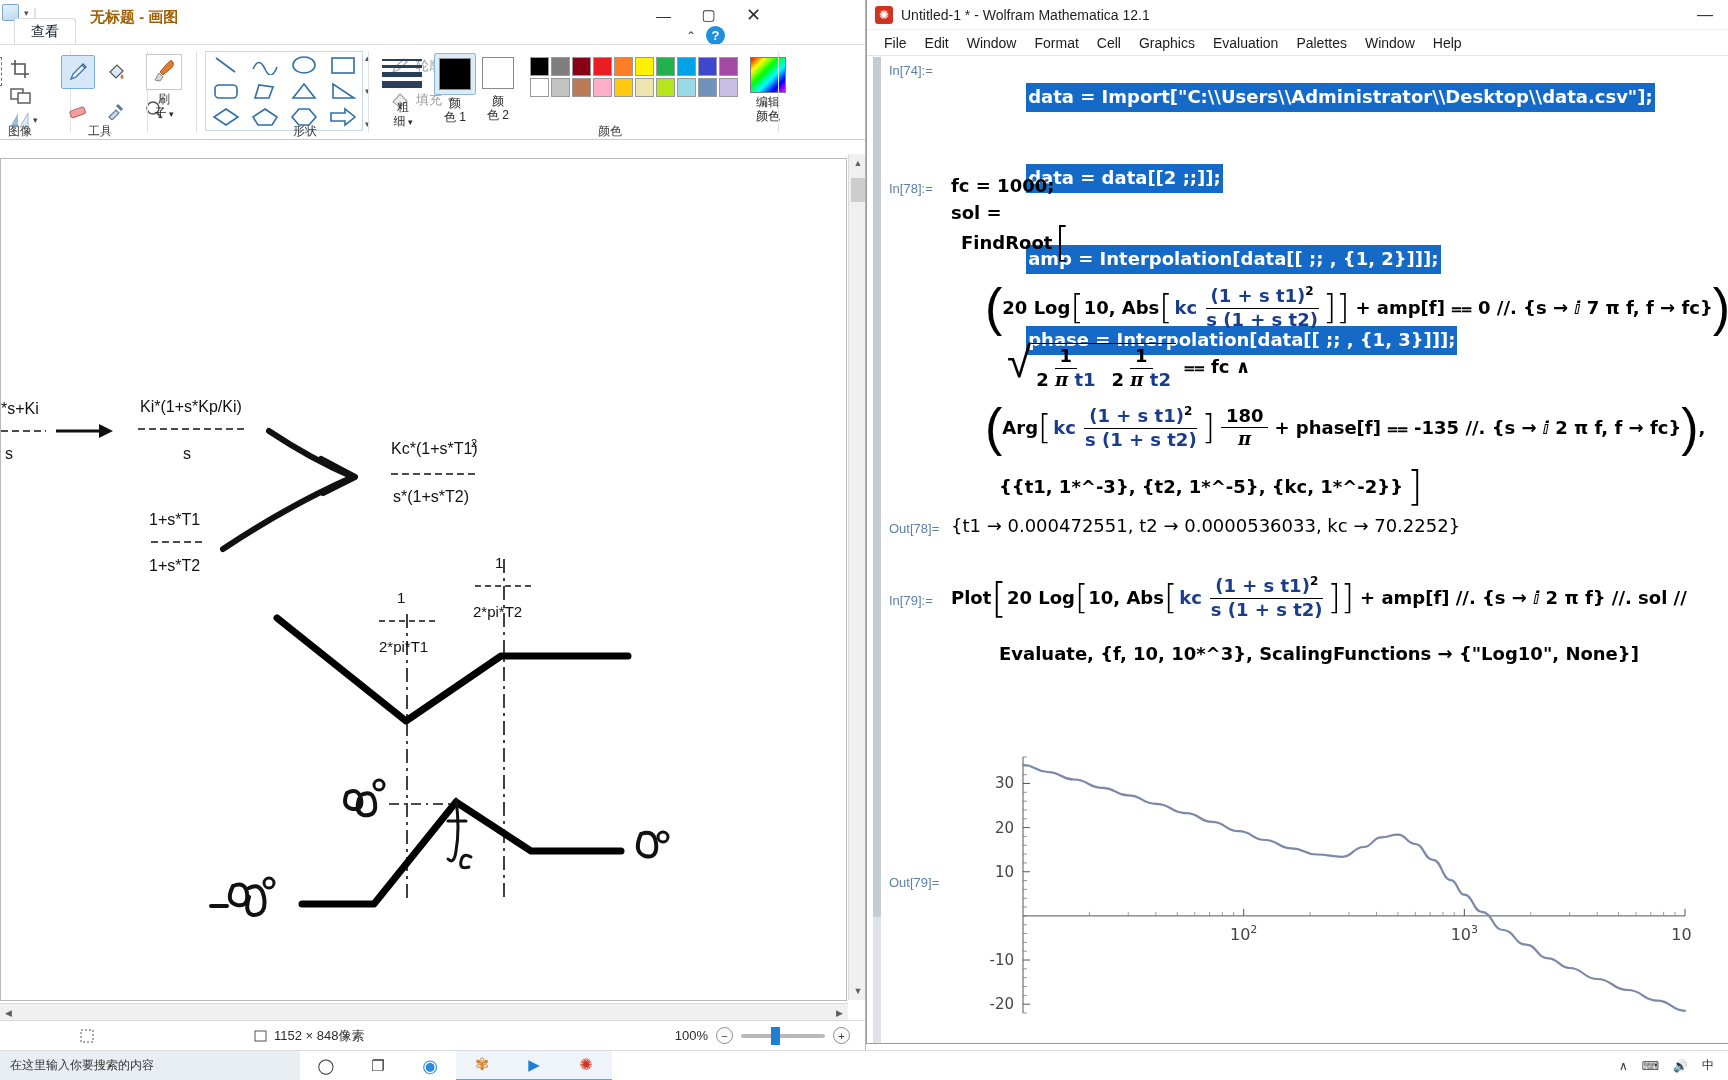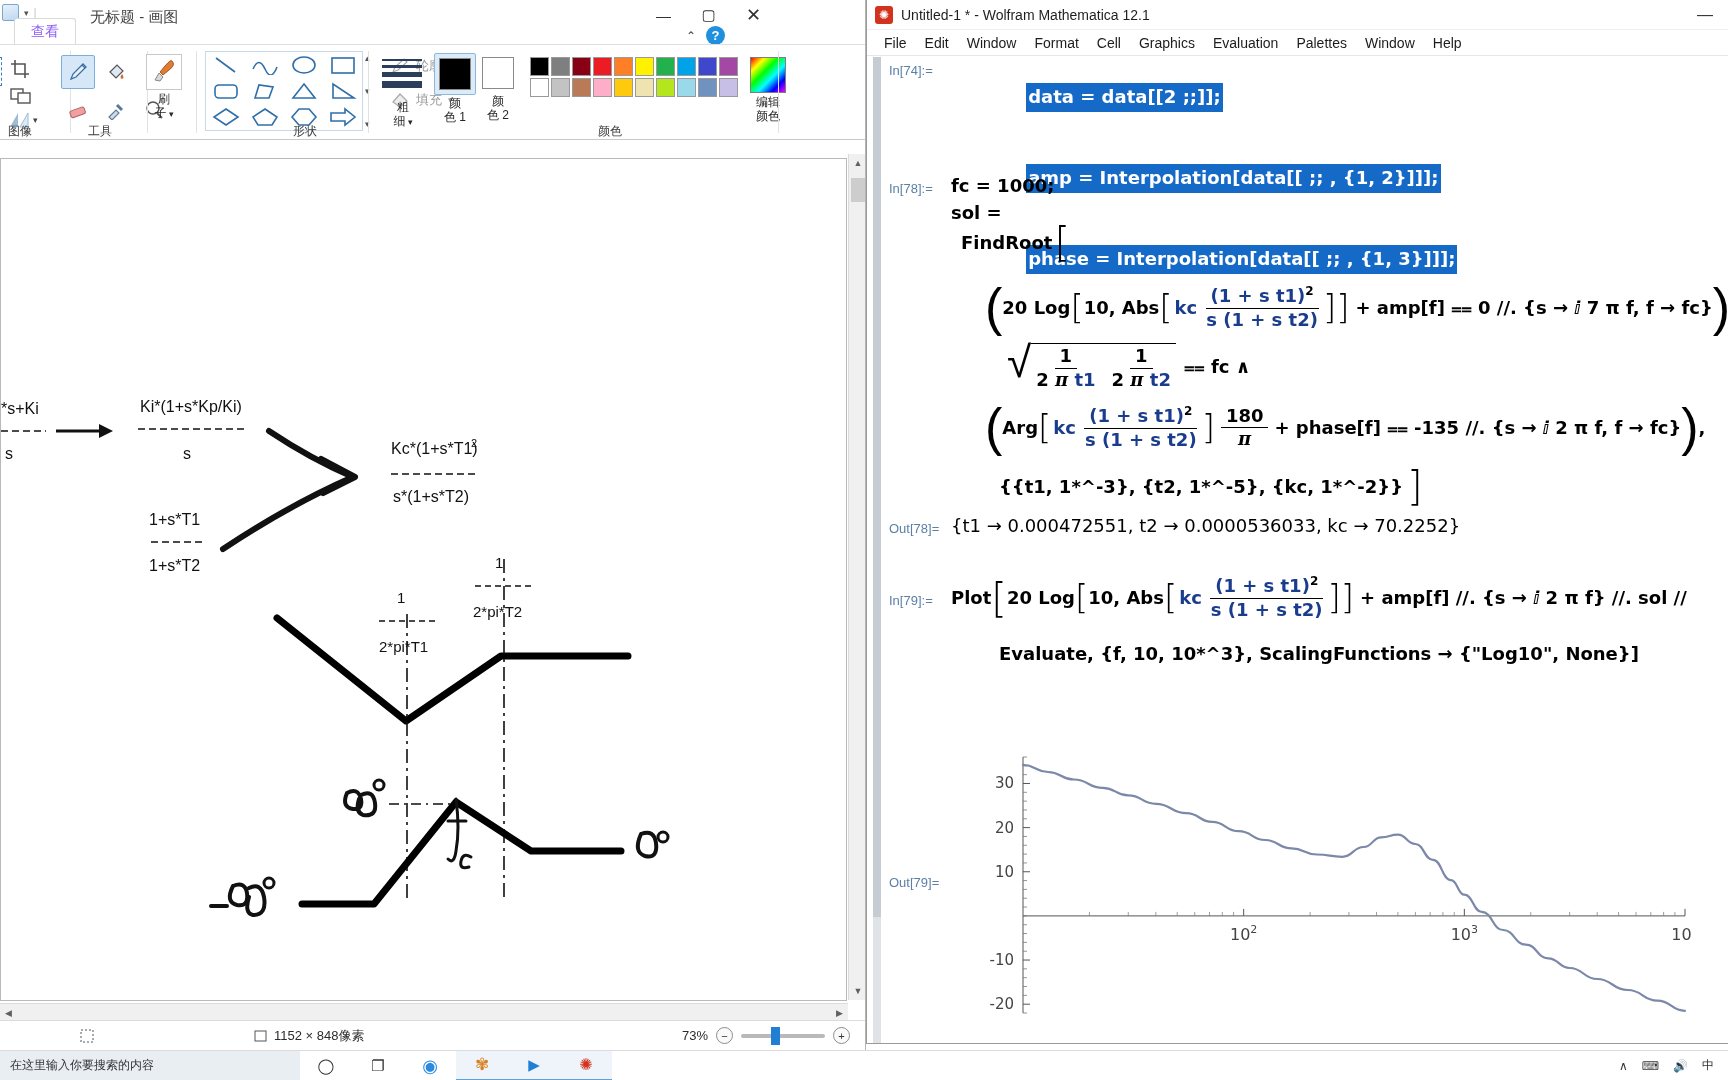--- a/index.html
+++ b/index.html
@@ -31,36 +31,37 @@
   }
   .qat-icon {
     width: 17px; height: 17px;
     background: linear-gradient(160deg,#e8f2fb,#bcd8f0);
     border: 1px solid #7ba7cc; border-radius: 2px;
   }
   .qat-chev { font-size: 9px; color:#555; }
   .qat-sep { color:#c8c8c8; }
   .paint-title-text {
     position:absolute; left: 90px; top: 8px;
-    font-size: 15px; color: #404040;
+    font-size: 15px; color: #a16207;
     white-space: nowrap;
+    font-weight: bold;
   }
   .win-btns { position:absolute; right: 90px; top: 0px; display:flex; }
   .win-btn {
     width: 45px; height: 30px; display:flex; align-items:center; justify-content:center;
     font-size: 15px; color:#333;
   }
   .win-btn.close { font-size: 18px; }
 
   .paint-ribbon-tabs {
     position:absolute; left:0; top:18px; width: 866px; height: 26px;
   }
   .ribbon-tab {
     position:absolute; left: 14px; top: 0px;
-    padding: 4px 16px 5px 16px; font-size: 14px; color:#8b5cf6;
+    padding: 4px 16px 5px 16px; font-size: 14px; color:#0f172a;
     background: #ffffff;
     border:1px solid #d9d9d9; border-bottom:none;
     border-radius: 3px 3px 0 0;
   }
   .ribbon-help {
     position:absolute; right: 140px; top: 26px;
     display:flex; align-items:center; gap:10px;
   }
   .chev-up { font-size: 12px; color:#444; }
   .help-circ {
@@ -602,21 +603,21 @@
           <rect x="1" y="1" width="12" height="12" stroke="#555" fill="none" stroke-dasharray="2,2"></rect>
         </svg>
       </div>
       <div class="st-item" style="margin-left:160px;">
         <svg width="14" height="14">
           <rect x="1" y="2" width="11" height="10" stroke="#555" fill="none"></rect>
         </svg>
         <span>1152 × 848像素</span>
       </div>
       <div class="zoom-ctl" style="margin-left:auto;margin-right:16px;">
-        <span>73%</span>
+        <span>100%</span>
         <span class="zoom-btn">−</span>
         <span class="zoom-slider">
             <span class="zoom-knob"></span>
           </span>
         <span class="zoom-btn">+</span>
       </div>
     </div>
   </div>
 
   <div id="mma">
@@ -640,20 +641,23 @@
       <span>Help</span>
     </div>
 
     <div class="nb">
       <div class="nb-scroll-strip"></div>
       <div class="nb-scroll-thumb"></div>
 
       <div class="cellgroup" style="left:22px; top:0px; width:820px;">
         <div class="inlabel" style="left:0px; top:6px;">In[74]:=</div>
         <div style="position:absolute;left:62px;top:0px;">
+          <div class="mcode" style="line-height:26px;">
+            <span class="hl">data = Import["C:\\Users\\Administrator\\Desktop\\data.csv"];</span>
+          </div>
           <div class="mcode" style="line-height:26px;">
             <span class="hl">data = data[[2 ;;]];</span>
           </div>
           <div class="mcode" style="line-height:26px;">
             <span class="hl">amp = Interpolation[data[[ ;; , {1, 2}]]];</span>
           </div>
           <div class="mcode" style="line-height:26px;">
             <span class="hl">phase = Interpolation[data[[ ;; , {1, 3}]]];</span>
           </div>
         </div>

